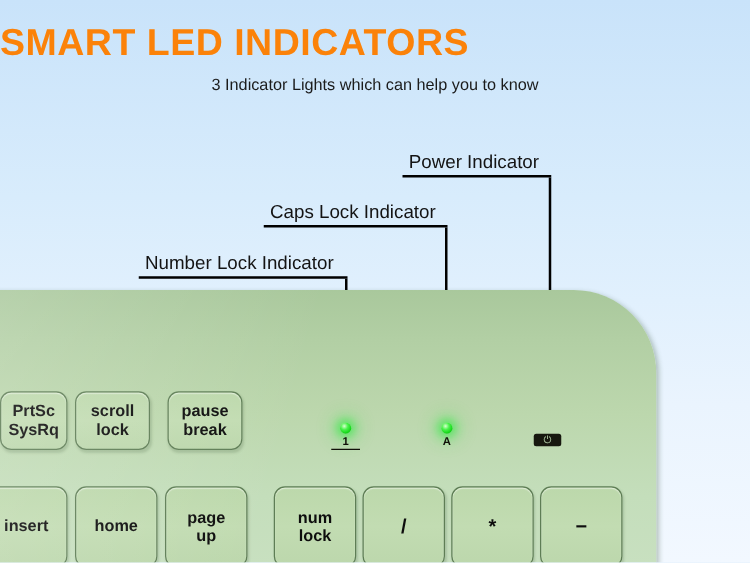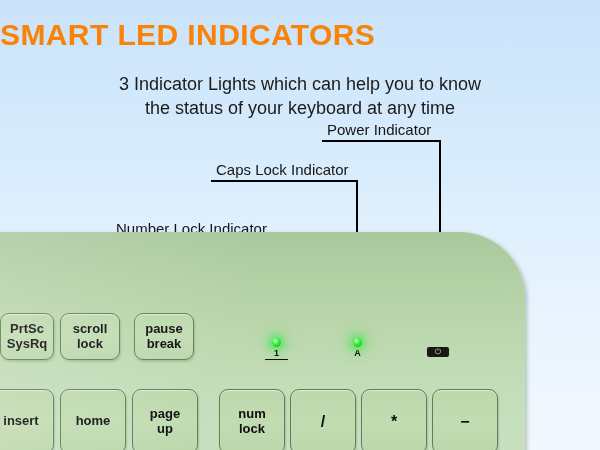--- a/index.html
+++ b/index.html
@@ -15,23 +15,22 @@
 
   
   #title{
     position:absolute;left:0;top:18px;width:600px;text-align:left;
     font-size:30px;font-weight:bold;letter-spacing:.4px;
     color:#fb8209;font-family:"Liberation Sans", sans-serif;
     white-space:nowrap;
   }
   #subtitle{
     position:absolute;left:0;top:59px;width:600px;text-align:center;
-    font-size:18px;color:#1b1b1b;line-height:1.32;
+    font-size:13px;color:#1b1b1b;line-height:1.32;
     font-family:"Liberation Sans", sans-serif;
-    margin-top:14px;
   }
   #subtitle div{white-space:nowrap;}
 
   
   .callout{position:absolute;}
   .callout .lbl{
     position:absolute;left:0;bottom:4px;white-space:nowrap;
     font-size:15px;color:#141414;padding:0 5px;
     font-family:"Liberation Sans", sans-serif;
   }
@@ -87,36 +86,35 @@
   }
 </style>
 </head>
 <body>
 
 <div id="stage">
 
   <div id="title">SMART LED INDICATORS</div>
   <div id="subtitle">
     <div>3 Indicator Lights which can help you to know</div>
-    <div>the status of your keyboard at any time</div>
   </div>
 
   <div class="callout" style="left:322px;top:118px;width:120px;height:24px;">
     <div class="lbl">Power Indicator</div>
     <div class="hline" style="width:119px;"></div>
     <div class="vline" style="left:117px;height:204px;bottom:-204px;"></div>
   </div>
 
   <div class="callout" style="left:211px;top:158px;width:148px;height:24px;">
     <div class="lbl">Caps Lock Indicator</div>
     <div class="hline" style="width:147px;"></div>
     <div class="vline" style="left:145px;height:163px;bottom:-163px;"></div>
   </div>
 
-  <div class="callout" style="left:111px;top:217px;width:168px;height:24px;">
+  <div class="callout" style="left:111px;top:199px;width:168px;height:24px;">
     <div class="lbl">Number Lock Indicator</div>
     <div class="hline" style="width:167px;"></div>
     <div class="vline" style="left:165px;height:122px;bottom:-122px;"></div>
   </div>
 
   <div id="keyboard">
 
     <div class="key" style="left:8px;top:81px;width:52px;height:45px;">
       <div>
         <span>PrtSc</span>

